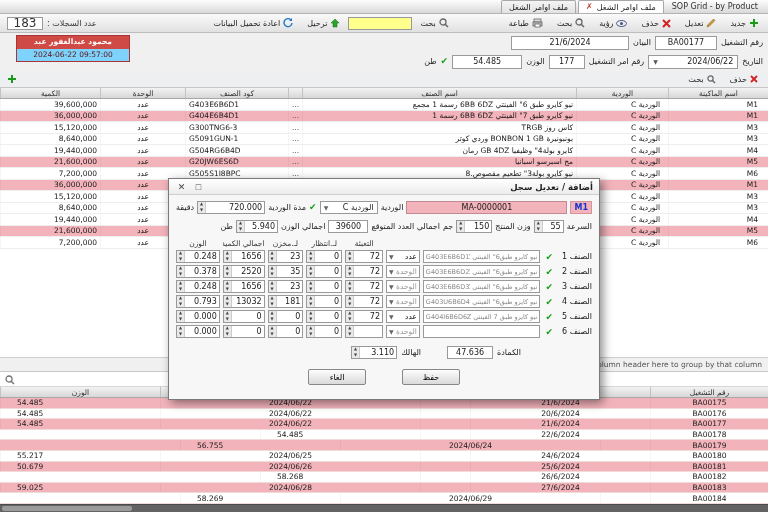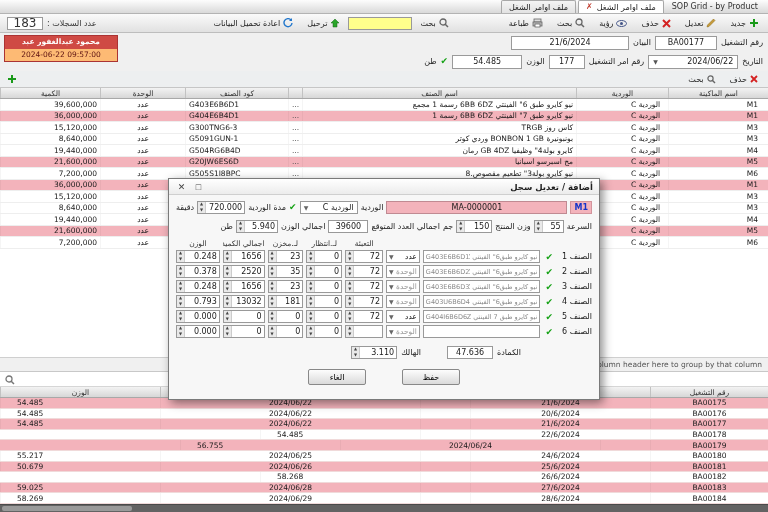--- a/index.html
+++ b/index.html
@@ -21,23 +21,23 @@
 .rbox{background:#fff;border:1px solid #9a9a9a;min-width:36px;height:13px;display:flex;align-items:center;justify-content:center;font-size:12px}
 
 .frow{display:flex;align-items:center;gap:4px;padding:0 5px;height:19px}
 .flabel{font-size:8px;color:#222;white-space:nowrap}
 .ffield{background:#fff;border:1px solid #9a9a9a;height:14px;display:flex;align-items:center;justify-content:center;font-size:8px}
 .f-run{width:62px}.f-stmt{width:118px}
 .f-date{width:90px;justify-content:space-between;padding:0 4px}
 .f-order{width:36px}.f-weight{width:70px}
 .darr{font-size:6px;color:#555}
 .greenck{color:#13a113;font-size:9px;line-height:1}
-.userbox{position:absolute;left:4px;top:35px;width:114px;border:1px solid #a33;font-size:7.5px;text-align:center;z-index:5;line-height:1.4}
+.userbox{position:absolute;left:16px;top:35px;width:114px;border:1px solid #a33;font-size:7.5px;text-align:center;z-index:5;line-height:1.4}
 .userbox .un{background:#cf4a44;color:#fff;padding:1px 2px;font-weight:bold}
-.userbox .ut{background:#fdba74;color:#5c1010;padding:1px 2px}
+.userbox .ut{background:#7dd3fc;color:#5c1010;padding:1px 2px}
 
 .minibar{height:17px;display:flex;align-items:center;gap:2px;padding:0 4px;background:#edeff0;border-bottom:1px solid #c6c6c6}
 .iconbtn{border:1px solid transparent;background:transparent;width:16px;height:15px;display:flex;align-items:center;justify-content:center;cursor:default}
 
 .main-grid{height:270px;background:#fff;border-bottom:1px solid #cfcfcf;overflow:hidden}
 .grid-head{display:flex;height:11px;background:linear-gradient(#f3f3f3,#d7d7d7);border-bottom:1px solid #a8a8a8;font-size:7.5px;color:#333}
 .gh{display:flex;align-items:center;justify-content:center;border-left:1px solid #c2c2c2;overflow:hidden;white-space:nowrap}
 .c-machine{width:100px}.c-shift{width:92px}.c-name{flex:1}.c-dots{width:14px}.c-code{width:103px}.c-unit{width:85px}.c-qty{width:100px}
 .grid-row{display:flex;height:11.5px;border-bottom:1px solid #eeeeee;background:#fff}
 .grid-row.pink{background:#f3b3bb}
@@ -67,21 +67,21 @@
 .dr1,.dr2{display:flex;align-items:center;gap:3px;padding:0 7px;margin-top:6px}
 .chip{color:#1433c8;font-weight:bold;background:#f3b3bb;border:1px solid #d3949c;height:13px;display:flex;align-items:center;padding:0 3px;font-size:8px}
 .machfield{flex:1;background:#f3b3bb;border:1px solid #c08a92;height:13px;display:flex;align-items:center;justify-content:center}
 .combo{background:#fff;border:1px solid #999;height:13px;display:flex;align-items:center;justify-content:space-between;padding:0 3px}
 .w-shift{width:58px}
 .dfield{background:#fff;border:1px solid #999;height:13px;display:flex;align-items:center;justify-content:center}
 .spin{display:flex;direction:ltr;background:#fff;border:1px solid #999;height:13px;align-items:stretch}
 .sp-ar{display:flex;flex-direction:column;width:8px;border-right:1px solid #ccc;background:#e9e9e9}
 .sp-ar span{flex:1;font-size:4px;line-height:4px;text-align:center;color:#444}
 .sp-v{flex:1;display:flex;align-items:center;justify-content:flex-end;padding-right:2px}
-.w48{width:48px}.w46{width:46px}.w44{width:44px}.w42{width:42px}.w40{width:40px}.w38{width:38px}.w36{width:36px}.w30{width:30px}
+.w48{width:68px}.w46{width:46px}.w44{width:44px}.w42{width:42px}.w40{width:40px}.w38{width:38px}.w36{width:36px}.w30{width:30px}
 .dheads{display:flex;gap:3px;padding:0 7px;margin-top:6px;font-size:7.5px;color:#333}
 .dh{text-align:center;white-space:nowrap;overflow:hidden}
 .dh-spacer{width:207px}
 .dh.w44{font-weight:normal}
 .drow{display:flex;align-items:center;gap:3px;padding:0 7px;margin-top:2px}
 .dlabel{width:34px;white-space:nowrap;overflow:hidden}
 .dcheck{width:12px;color:#13a113;font-size:9px;text-align:center}
 .pfield{width:118px;background:#fff;border:1px solid #999;height:13px;display:flex;align-items:center;justify-content:space-between;padding:0 2px;overflow:hidden}
 .pname{font-size:6.5px;color:#8a8a8a;white-space:nowrap;overflow:hidden}
 .pcode{font-size:6.5px;color:#8a8a8a;direction:ltr;white-space:nowrap}
@@ -460,21 +460,20 @@
         </div>
         <div class="grid-row b pink">
           <div class="gc bc-serial">BA00183</div>
           <div class="gc bc-date2">27/6/2024</div>
           <div class="gc bc-mid"></div>
           <div class="gc bc-date1">2024/06/28</div>
           <div class="gc bc-weight">59.025</div>
         </div>
         <div class="grid-row b">
           <div class="gc bc-serial">BA00184</div>
-          <div class="gc bc-date2">28/6/2024</div>
           <div class="gc bc-mid"></div>
           <div class="gc bc-date1">2024/06/29</div>
           <div class="gc bc-weight">58.269</div>
         </div>
       </div>
   </div>
 
   <div class="statusbar">
       <span class="thumb"></span>
     </div>

